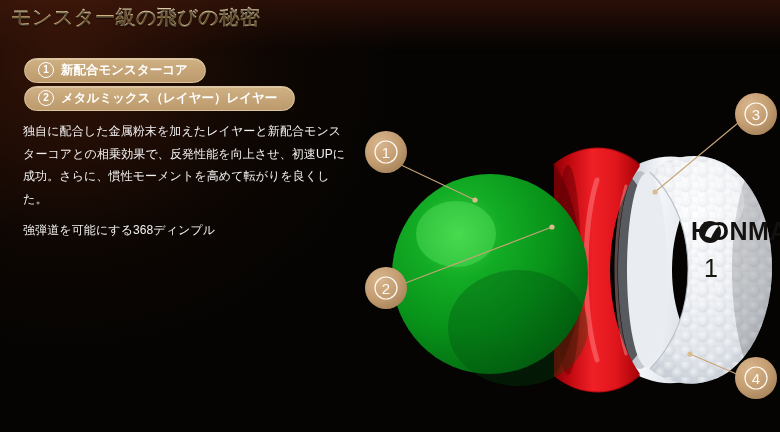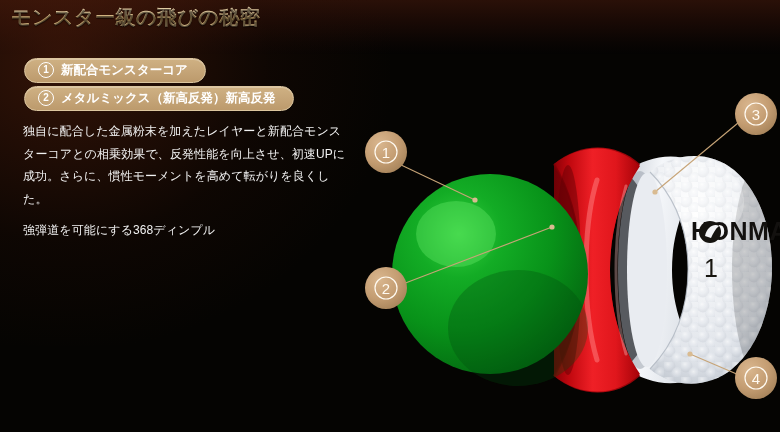--- a/index.html
+++ b/index.html
@@ -144,21 +144,21 @@
   <div class="features">
 
     <div class="feature">
       <div class="pill">
         <span class="num">1</span><span>新配合モンスターコア</span>
       </div>
     </div>
 
     <div class="feature">
       <div class="pill">
-        <span class="num">2</span><span>メタルミックス（新高反発）新高反発</span>
+        <span class="num">2</span><span>メタルミックス（レイヤー）レイヤー</span>
       </div>
       <div class="feature-body">独自に配合した金属粉末を加えたレイヤーと新配合モンスターコアとの相乗効果で、反発性能を向上させ、初速UPに成功。さらに、慣性モーメントを高めて転がりを良くした。</div>
     </div>
 
 
     <div class="feature">
       <div class="feature-body">強弾道を可能にする368ディンプル</div>
     </div>
 
   </div>

